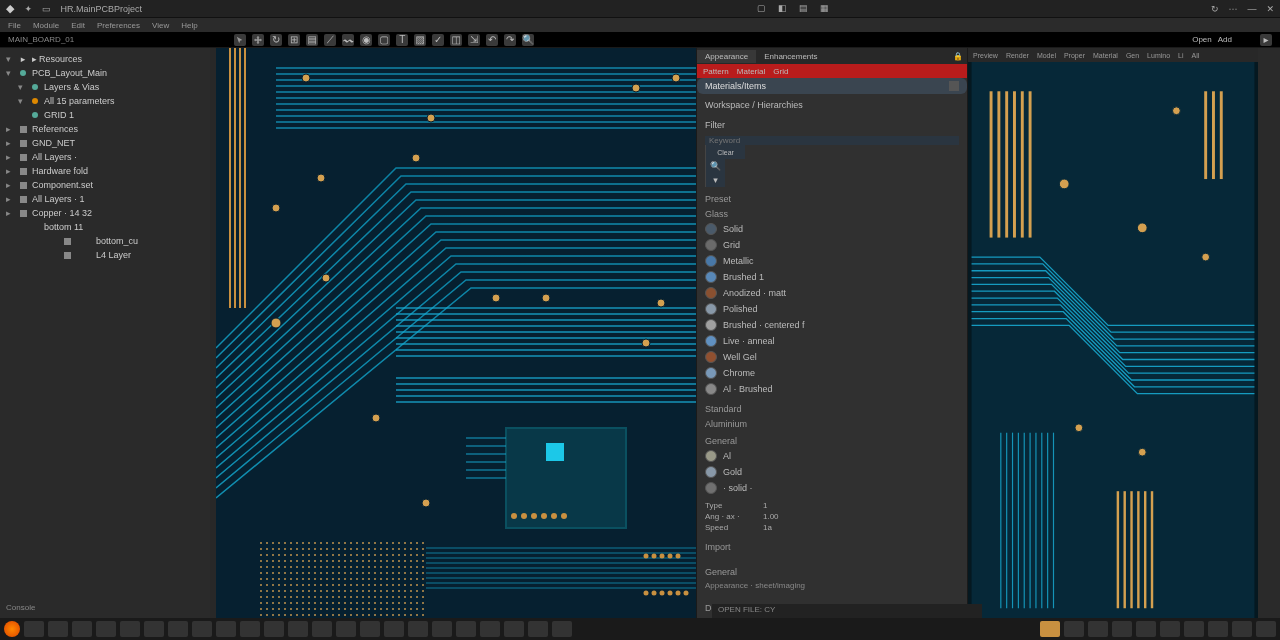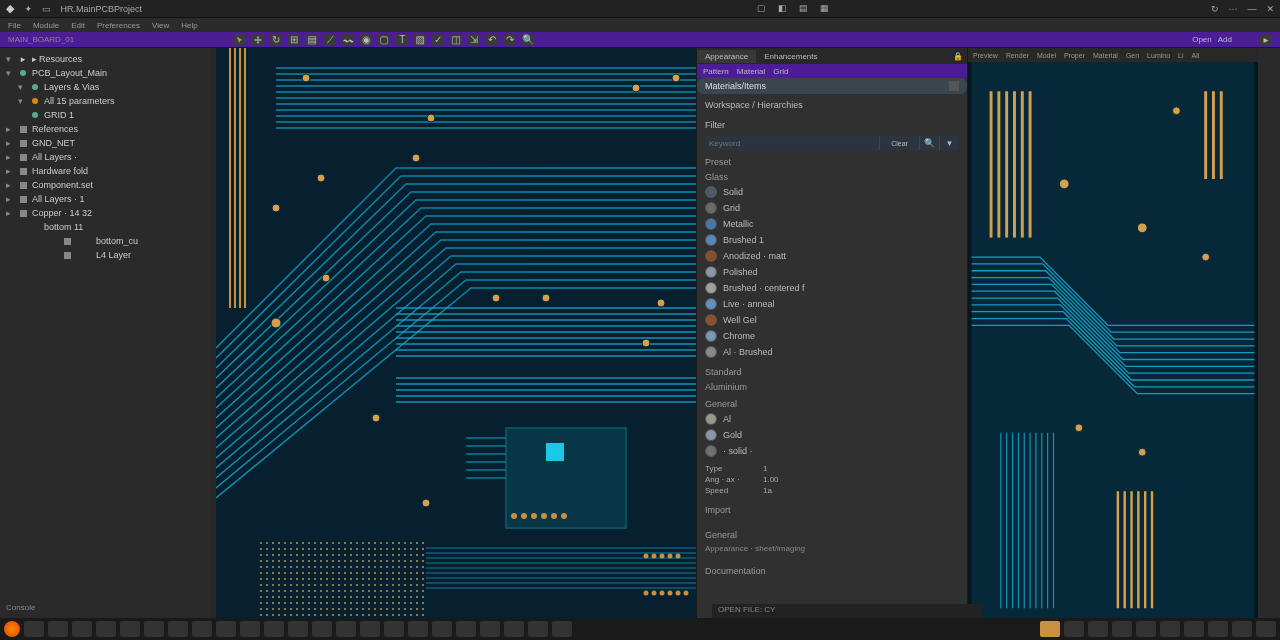--- a/index.html
+++ b/index.html
@@ -8,21 +8,21 @@
 
 .menubar { height:18px; background:#222; display:flex; align-items:center; padding:0 6px; gap:10px; font-size:9px; color:#aaa; border-bottom:1px solid #111; }
 .menubar .apple { font-size:11px; color:#ccc; }
 .menubar .sp { flex:1; }
 .menubar .sysicon { width:11px; height:11px; display:inline-block; }
 
 
 .filemenu { height:14px; background:#2b2b2b; display:flex; align-items:center; padding:0 8px; gap:12px; font-size:8px; color:#999; }
 
 
-.toolbar { height:16px; background:#4c1d95; display:flex; align-items:center; padding:0 8px; gap:6px; border-bottom:1px solid #1a1a1a; }
+.toolbar { height:16px; background:#000000; display:flex; align-items:center; padding:0 8px; gap:6px; border-bottom:1px solid #1a1a1a; }
 .toolbar .tbtn { width:12px; height:12px; background:#3a3a3a; border-radius:2px; display:flex; align-items:center; justify-content:center; }
 .toolbar .tbtn svg { width:8px; height:8px; fill:#999; }
 .toolbar .tsp { flex:1; }
 
 
 .main { display:flex; height:570px; }
 
 
 .tree { width:210px; background:#2a2a2a; padding:4px 0; overflow:hidden; }
 .tree-item { display:flex; align-items:center; gap:4px; padding:2px 6px; font-size:9px; color:#ccc; cursor:pointer; }
@@ -39,26 +39,26 @@
 .toolstrip { width:6px; background:#282828; }
 
 
 .canvas { width:480px; background:#051820; position:relative; overflow:hidden; }
 
 
 .props { width:272px; background:#303030; border-left:1px solid #1a1a1a; border-right:1px solid #1a1a1a; overflow:hidden; }
 .props-tabs { height:16px; background:#282828; display:flex; align-items:center; font-size:8px; }
 .props-tabs span { padding:2px 8px; cursor:pointer; }
 .props-tabs span.act { background:#383838; }
-.props-sub { height:14px; background:#4c1d95; display:flex; align-items:center; font-size:8px; padding:0 6px; gap:8px; }
+.props-sub { height:14px; background:#b91c1c; display:flex; align-items:center; font-size:8px; padding:0 6px; gap:8px; }
 .props-hdr { background:#3a4550; padding:3px 8px; font-size:9px; color:#ddd; display:flex; align-items:center; justify-content:space-between;border-radius:6px; }
 .props-hdr .sq { width:10px; height:10px; background:#555; }
 .props-body { padding:4px 8px; font-size:9px; }
 .props-row { padding:2px 0; color:#bbb; }
-.filter-bar { display:flex; margin:4px 0; }
+.filter-bar { display:flex; margin:4px 0;flex-direction:column; }
 .filter-bar input { flex:1; height:14px; background:#2a3540; border:none; color:#aaa; font-size:8px; padding:0 4px; }
 .filter-bar .btn { width:20px; height:14px; background:#2a3540; border-left:1px solid #444; }
 .mat-list { }
 .mat-item { display:flex; align-items:center; gap:6px; padding:2px 0; font-size:9px; color:#bbb; cursor:pointer; }
 .mat-item .sw { width:12px; height:12px; border-radius:50%; border:1px solid #555; }
 .mat-section { padding:3px 0 2px 0; font-size:9px; color:#999; }
 .mat-kv { display:flex; gap:8px; padding:1px 0; font-size:8px; color:#aaa; }
 .mat-kv .k { width:50px; }
 
 

